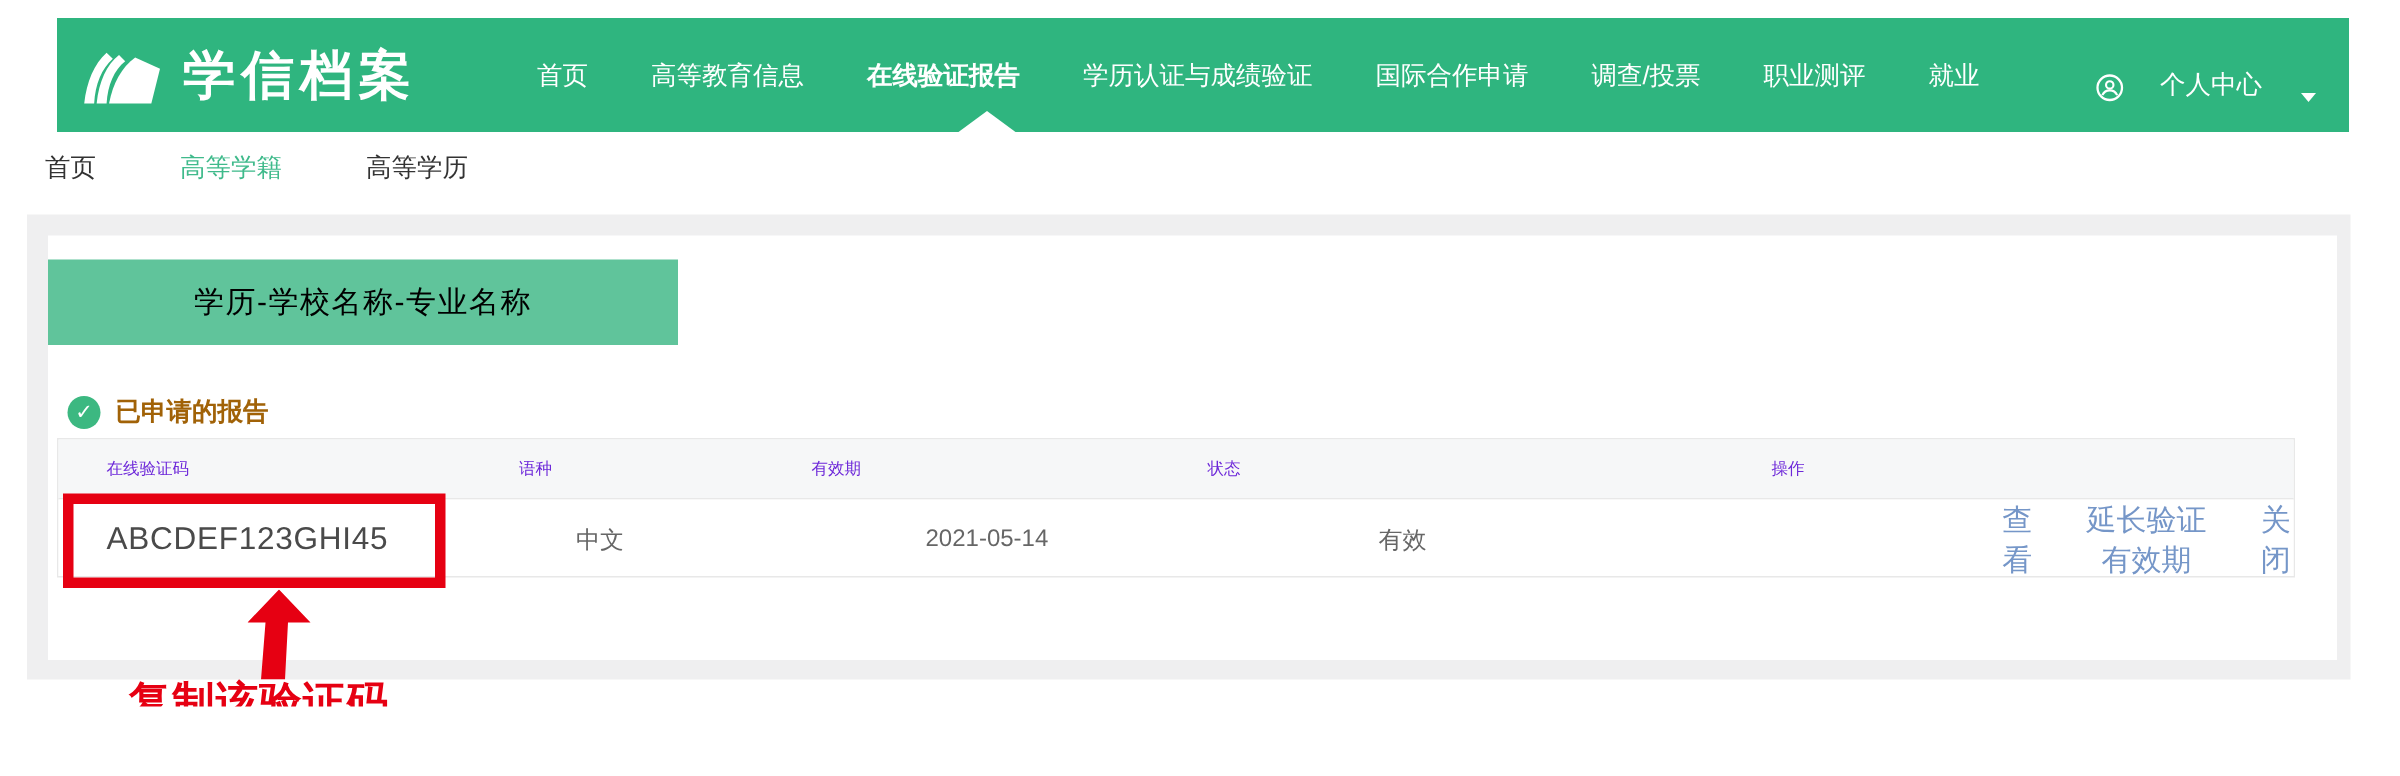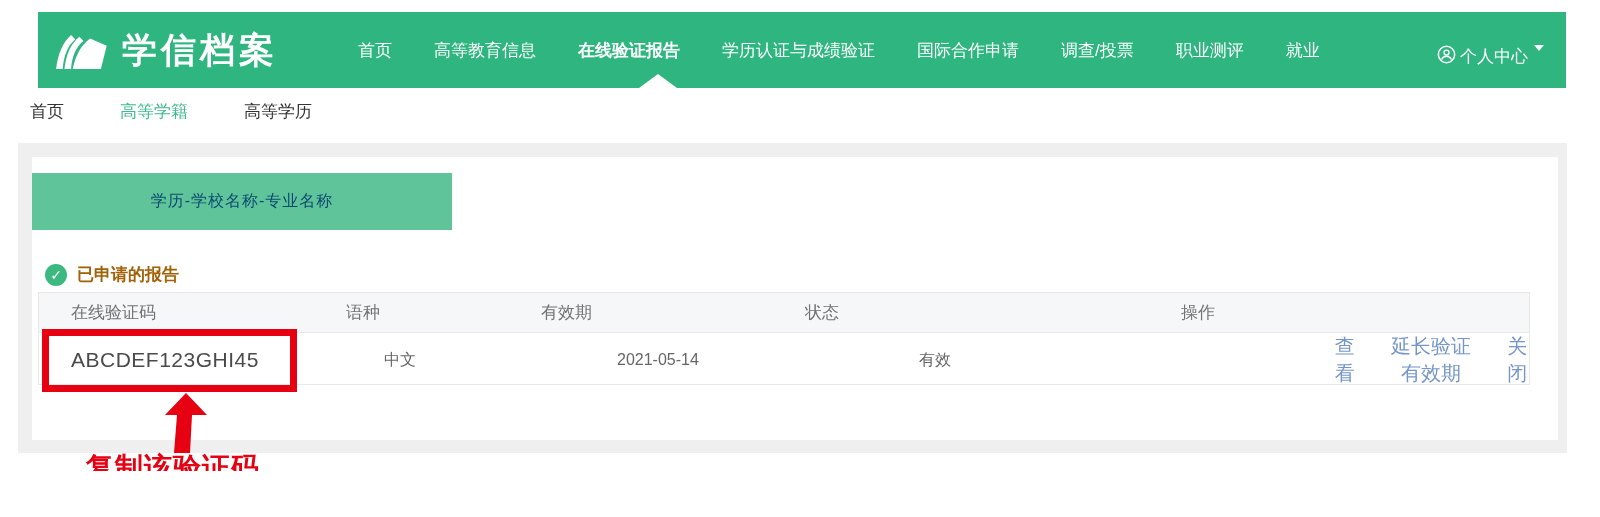--- a/index.html
+++ b/index.html
@@ -8,53 +8,53 @@
 
   
   .topbar { position:absolute; left:38px; top:12px; width:1528px; height:76px;
             background:#2fb57f; display:flex; align-items:center; }
   .logo { display:flex; align-items:center; margin-left:14px; }
   .logo svg { width:58px; height:48px; display:block; }
   .logo-text { color:#ffffff; font-size:35px; font-weight:bold; letter-spacing:4px; margin-left:12px; }
   .topnav { display:flex; align-items:center; gap:42px; margin-left:80px; white-space:nowrap; }
   .topnav .nav-item { color:#ffffff; font-size:17px; cursor:pointer; }
   .topnav .nav-item.active { font-weight:bold; }
-  .account { margin-left:auto; margin-right:22px; display:flex; align-items:flex-start; gap:4px;
+  .account { margin-left:auto; margin-right:22px; display:flex; align-items:flex-end; gap:24px;
              color:#ffffff; font-size:17px; cursor:pointer; white-space:nowrap;margin-top:12px; }
   .account svg { width:19px; height:19px; display:block; }
   .caret-down { width:0; height:0; border-left:5px solid transparent; border-right:5px solid transparent;
                 border-top:6px solid #ffffff; margin-left:2px; }
   .notch { position:absolute; bottom:0; left:601px; width:0; height:0;
            border-left:19px solid transparent; border-right:19px solid transparent;
            border-bottom:14px solid #ffffff; }
 
   
   .subnav { position:absolute; left:30px; top:100px; display:flex; gap:56px; font-size:17px; }
   .subnav .sub-item { color:#333333; cursor:pointer; }
   .subnav .sub-item.active { color:#3fba8b; }
 
   
   .gray-panel { position:absolute; left:18px; top:143px; width:1549px; height:310px; background:#efeff0; }
   .card { position:absolute; left:32px; top:157px; width:1526px; height:283px; background:#ffffff; }
 
   .banner { position:absolute; left:32px; top:173px; width:420px; height:57px; background:#60c49b;
             display:flex; align-items:center; justify-content:center; }
-  .banner span { color:#0c4a6e; font-size:16px; letter-spacing:1px; }
+  .banner span { color:#000000; font-size:20px; letter-spacing:1px; }
 
   .section-title { position:absolute; left:45px; top:263px; display:flex; align-items:center; gap:10px; }
   .check-icon { width:22px; height:22px; border-radius:50%; background:#3cb881; color:#ffffff;
                 display:flex; align-items:center; justify-content:center; font-size:14px; font-weight:bold; }
   .section-title .label { font-size:17px; font-weight:bold; color:#a16207; }
 
   
   .report-table { position:absolute; left:38px; top:292px; width:1492px;
                   border:1px solid #e8e8e8; }
   .t-row { display:grid; grid-template-columns:307px 195px 264px 376px 1fr; align-items:center; }
   .t-head { height:40px; background:#f6f7f8; border-bottom:1px solid #e8e8e8; }
-  .t-head .cell { font-size:17px; color:#737373; }
+  .t-head .cell { font-size:11px; color:#6d28d9; }
   .t-data { height:51px; background:#ffffff;gap:38px; }
   .cell { padding-left:0; }
   .cell.first { padding-left:32px; }
   .t-data .cell { font-size:16px; color:#666666; }
   .t-data .code { font-size:21px; color:#4a4a4a; letter-spacing:0.5px; }
   .actions { display:flex; gap:33px; }
   .action-link { color:#7596c8; font-size:20px; cursor:pointer; text-decoration:none;text-align:center; }
 
   
   .red-rect { position:absolute; left:42px; top:329px; width:255px; height:63px;

